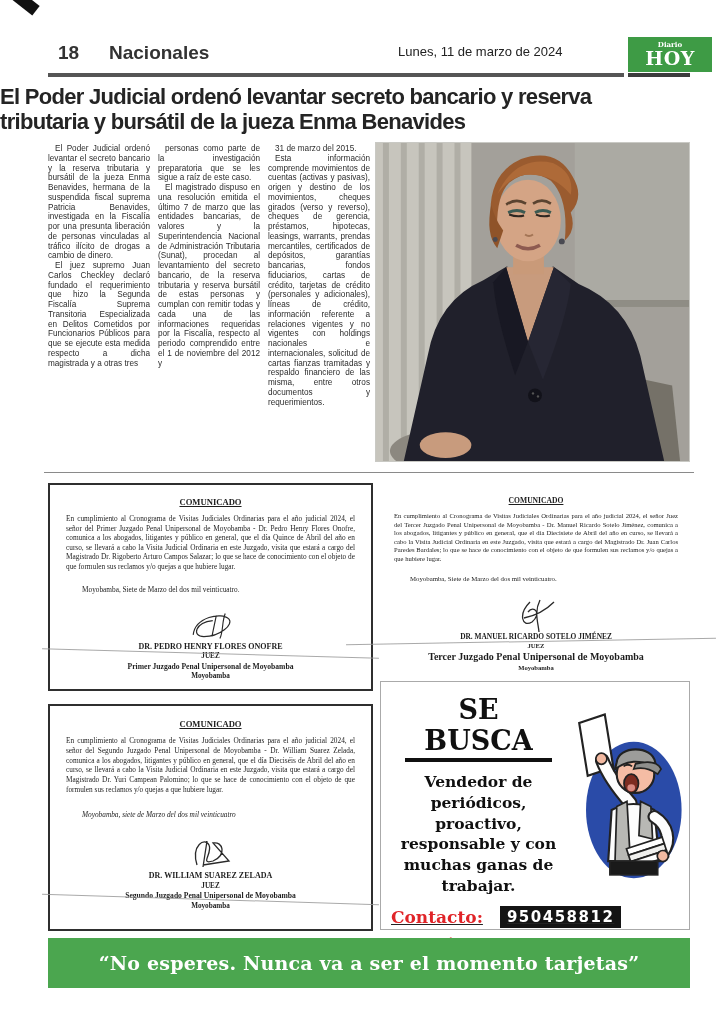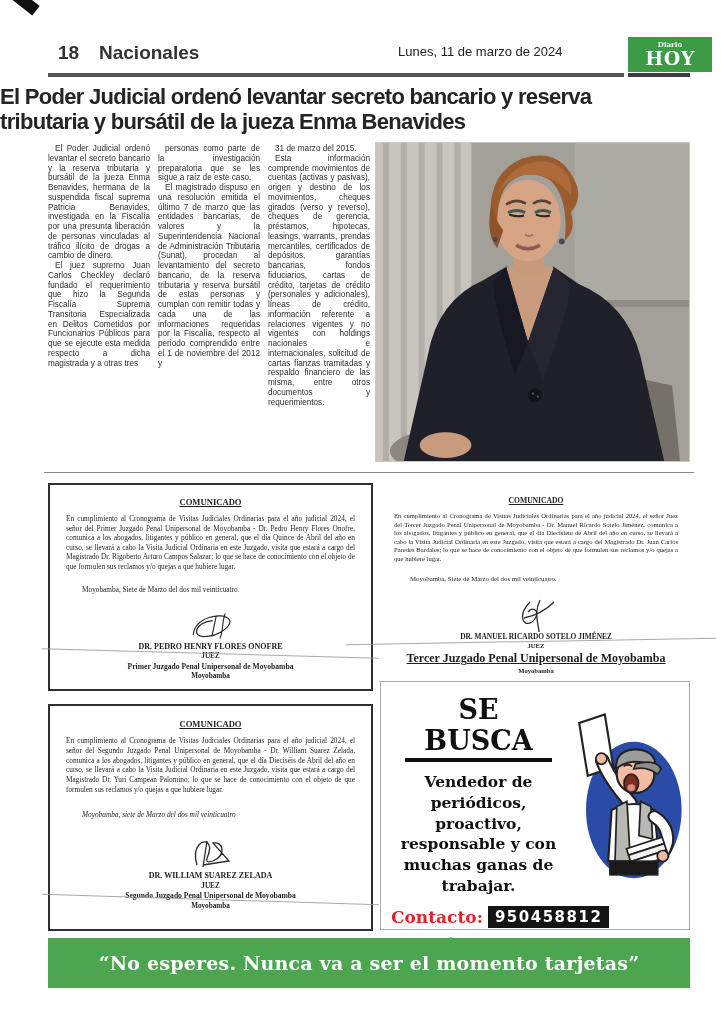--- a/index.html
+++ b/index.html
@@ -5,21 +5,21 @@
   html,body{margin:0;padding:0;background:#e9e9e9;}
   .page{
     position:relative;width:723px;height:1024px;background:#ffffff;
     font-family:"Liberation Sans",sans-serif;color:#222;overflow:hidden;
     margin:0 auto;
   }
   
   .scan-mark{position:absolute;left:2px;top:-7px;width:38px;height:12px;background:#111;transform:rotate(38deg);}
   
   .hdr-num{position:absolute;left:58px;top:42px;font-size:19px;font-weight:bold;color:#333;}
-  .hdr-section{position:absolute;left:99px;top:42px;font-size:19px;font-weight:bold;color:#333;}
+  .hdr-section{position:absolute;left:109px;top:42px;font-size:19px;font-weight:bold;color:#333;}
   .hdr-date{position:absolute;left:398px;top:44px;font-size:13px;color:#222;}
   .logo{position:absolute;left:628px;top:37px;width:84px;height:35px;background:#3e9b45;
         display:flex;flex-direction:column;align-items:center;justify-content:center;line-height:1;}
   .logo .l1{font-size:7px;font-weight:bold;color:#fff;font-family:"DejaVu Serif",serif;margin-bottom:1px;}
   .logo .l2{font-size:19px;font-weight:bold;color:#fff;font-family:"DejaVu Serif",serif;letter-spacing:.5px;}
   .logo-bar{position:absolute;left:628px;top:73px;width:62px;height:4px;background:#3c3c3c;}
   .hdr-rule{position:absolute;left:48px;top:73px;width:576px;height:4px;background:#555;}
   
   .headline{position:absolute;left:0;top:85px;width:723px;text-align:left;
             font-weight:bold;color:#242424;line-height:1.12;}
@@ -44,35 +44,35 @@
   #com1 .com-title{font-size:8.6px;}
   #com1 .com-body{font-size:7.3px;line-height:9.6px;}
   #com1 .com-date{font-size:7.3px;margin-top:13px;}
   #com1 .com-name{font-size:8px;}#com1 .com-role{font-size:7.2px;}
   #com1 .com-court{font-size:7.6px;}#com1 .com-city{font-size:7.2px;}
   #com2{left:386px;top:492px;width:300px;height:186px;padding:4px 8px;}
   #com2 .com-title{font-size:7.6px;}
   #com2 .com-body{font-size:6.6px;line-height:8.6px;}
   #com2 .com-date{font-size:6.8px;margin-top:11px;}
   #com2 .com-name{font-size:7.4px;}#com2 .com-role{font-size:6.6px;}
-  #com2 .com-court{font-size:12px;text-decoration:underline;}#com2 .com-city{font-size:6.6px;}
+  #com2 .com-court{font-size:10px;}#com2 .com-city{font-size:6.6px;}
   #com3{left:48px;top:704px;width:325px;height:227px;padding:13px 16px 8px;}
   #com3 .com-title{font-size:8.6px;}
   #com3 .com-body{font-size:7.3px;line-height:9.8px;}
   #com3 .com-date{font-size:7.3px;margin-top:15px;font-style:italic;}
   #com3 .com-name{font-size:8px;}#com3 .com-role{font-size:7.2px;}
   #com3 .com-court{font-size:7.6px;}#com3 .com-city{font-size:7.2px;}
   
   .ad{position:absolute;left:380px;top:681px;width:310px;height:249px;border:1px solid #aaa;
       box-sizing:border-box;background:#fff;padding-left:14px;}
   .ad-text{position:absolute;left:10px;top:8px;width:175px;font-family:"DejaVu Serif",serif;}
   .ad-title{display:block;text-align:center;font-size:27px;font-weight:bold;color:#101010;
             border-bottom:4px solid #101010;padding-bottom:2px;margin:4px 14px 10px;}
   .ad-body{font-size:15.5px;font-weight:bold;line-height:1.34;text-align:center;color:#101010;margin:0;}
-  .ad-contact{margin-top:9px;display:flex;align-items:center;gap:5px;}
+  .ad-contact{margin-top:9px;display:flex;align-items:center;gap:17px;text-decoration:underline;}
   .ad-contact-label{color:#e02428;font-weight:bold;font-size:17px;}
   .ad-phone{background:#141414;color:#fff;font-family:"DejaVu Sans",sans-serif;font-weight:bold;
             font-size:15px;letter-spacing:1.5px;padding:2px 7px;}
   .ad-address{color:#e02428;font-weight:bold;font-size:13.5px;margin-top:7px;white-space:nowrap;}
   .ad-illustration{position:absolute;right:4px;top:12px;width:128px;height:220px;}
   
   .banner{position:absolute;left:48px;top:938px;width:642px;height:50px;background:#4ba64f;
           display:flex;align-items:center;justify-content:center;}
   .banner span{color:#fff;font-family:"DejaVu Serif",serif;font-weight:bold;font-size:19px;letter-spacing:.2px;}
 </style>

